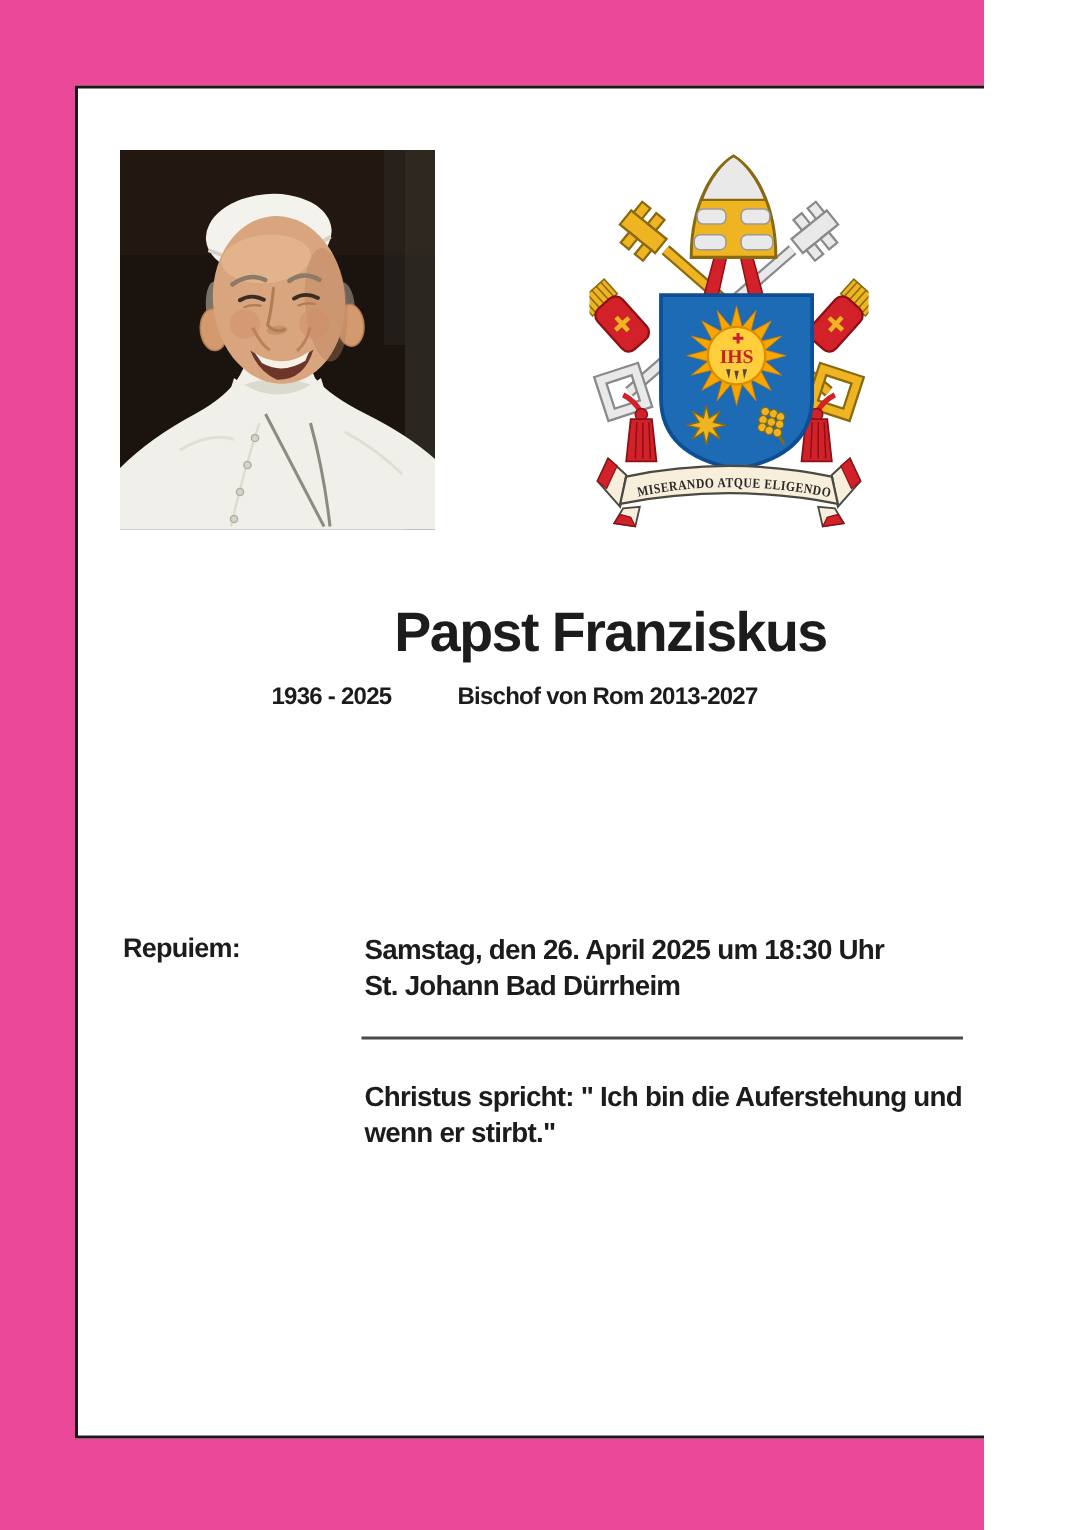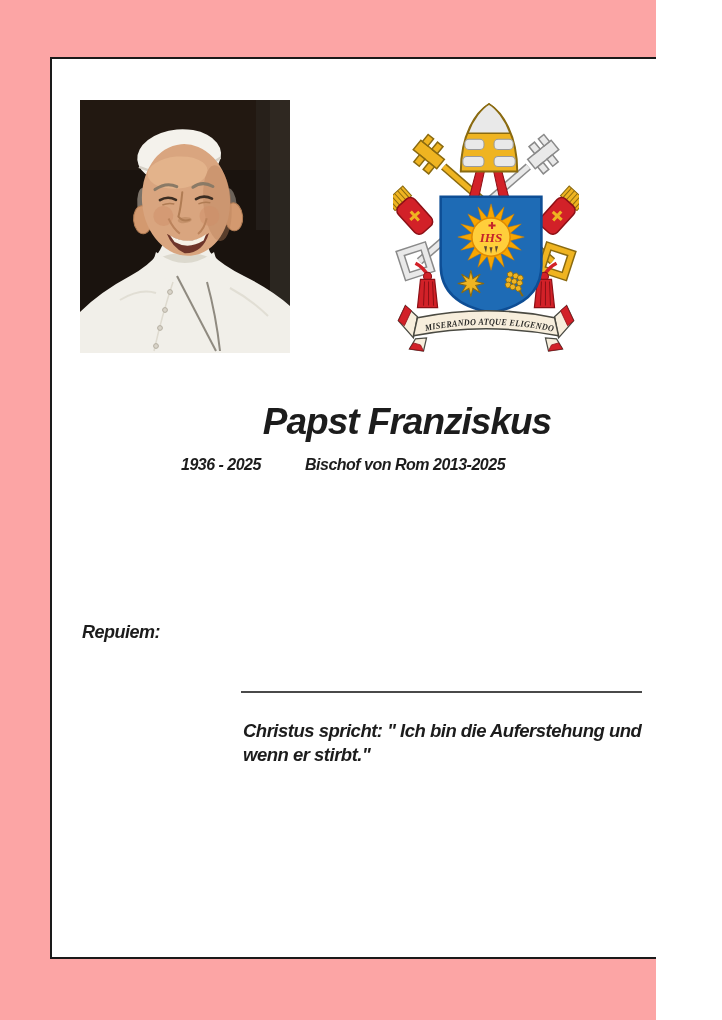--- a/index.html
+++ b/index.html
@@ -1,17 +1,17 @@
 <!DOCTYPE html>
 <html><head>
 <meta charset="utf-8">
 <style>
   html,body{margin:0;padding:0;background:#ffffff;}
-  #page{position:relative;width:656px;height:1020px;background:#fca5a5;overflow:hidden;
-        font-family:"Liberation Sans",sans-serif;color:#1c1c1c;font-style:italic;}
+  #page{position:relative;width:656px;height:1020px;background:#ec4899;overflow:hidden;
+        font-family:"Liberation Sans",sans-serif;color:#1c1c1c;}
   #frame{position:absolute;left:50px;top:57px;width:620px;height:902px;
          border:2px solid #1a1a1a;box-sizing:border-box;background:#ffffff;}
   .abs{position:absolute;}
   #photo-wrap{left:80px;top:100px;width:210px;height:253px;}
   #coa-wrap{left:393px;top:96px;width:186px;height:260px;}
   #title{left:0;top:403px;width:722px;text-align:center;
          font-size:37px;font-weight:700;letter-spacing:-1px;line-height:1.05;padding-left:46px;}
   .subtitle{top:456px;font-size:16px;font-weight:700;letter-spacing:-0.5px;margin-left:28px;}
   #life-dates{left:153px;}
   #role-dates{left:277px;}
@@ -199,24 +199,28 @@
         <text font-family="Liberation Serif, serif" font-size="9" font-weight="bold" fill="#2a2a28" letter-spacing="0.4">
           <textPath href="#mottoPath" startOffset="4" textLength="128" lengthAdjust="spacingAndGlyphs">MISERANDO ATQUE ELIGENDO</textPath>
         </text>
       </g>
     </svg>
   </div>
 
   <div class="abs" id="title">Papst Franziskus</div>
 
   <div class="abs subtitle" id="life-dates">1936 - 2025</div>
-  <div class="abs subtitle" id="role-dates">Bischof von Rom 2013-2025</div>
+  <div class="abs subtitle" id="role-dates">Bischof von Rom 2013-2027</div>
 
   <div class="abs" id="requiem-label">Repuiem:</div>
 
+  <div class="abs" id="event-block">
+    <div>Samstag, den 26. April 2025 um 18:30 Uhr</div>
+    <div>St. Johann Bad Dürrheim</div>
+  </div>
 
   <div class="abs" id="divider"></div>
 
   <div class="abs" id="quote-block">
     <div>Christus spricht: " Ich bin die Auferstehung und</div>
     <div>wenn er stirbt."</div>
   </div>
 </div>
 
 </body></html>

